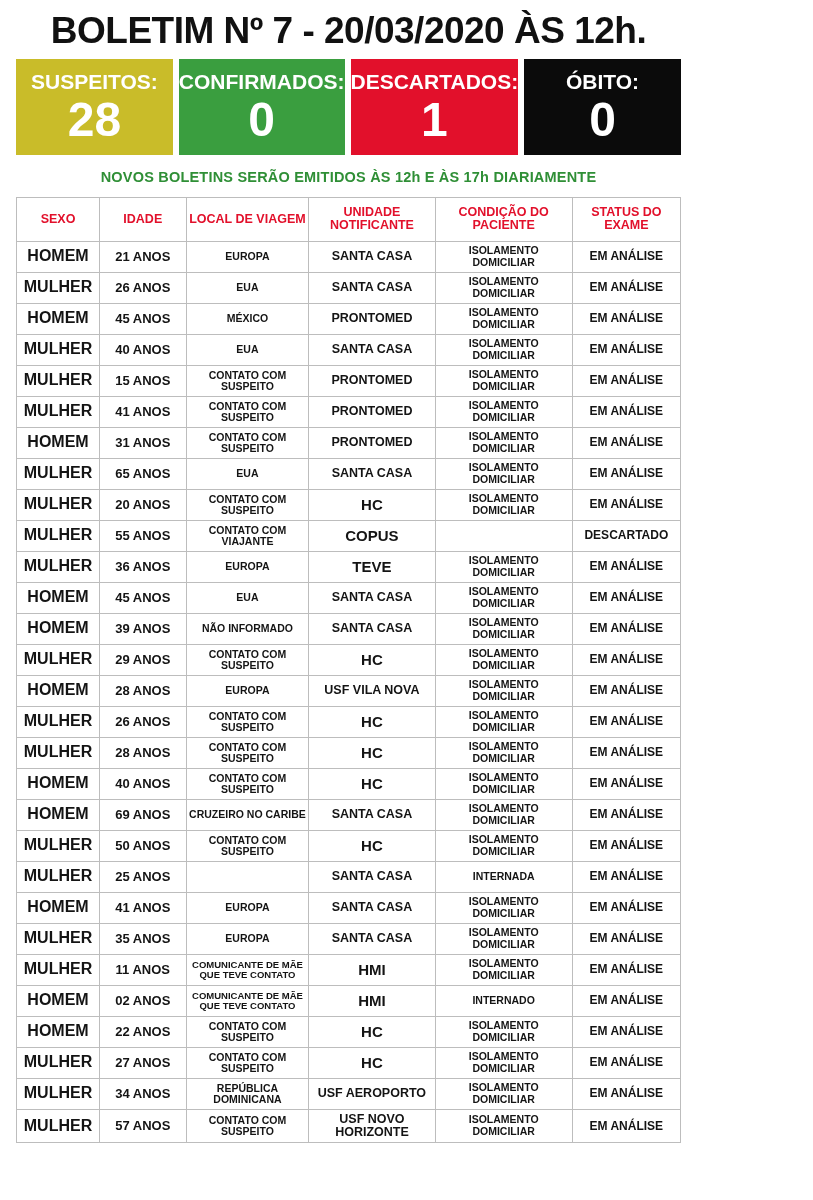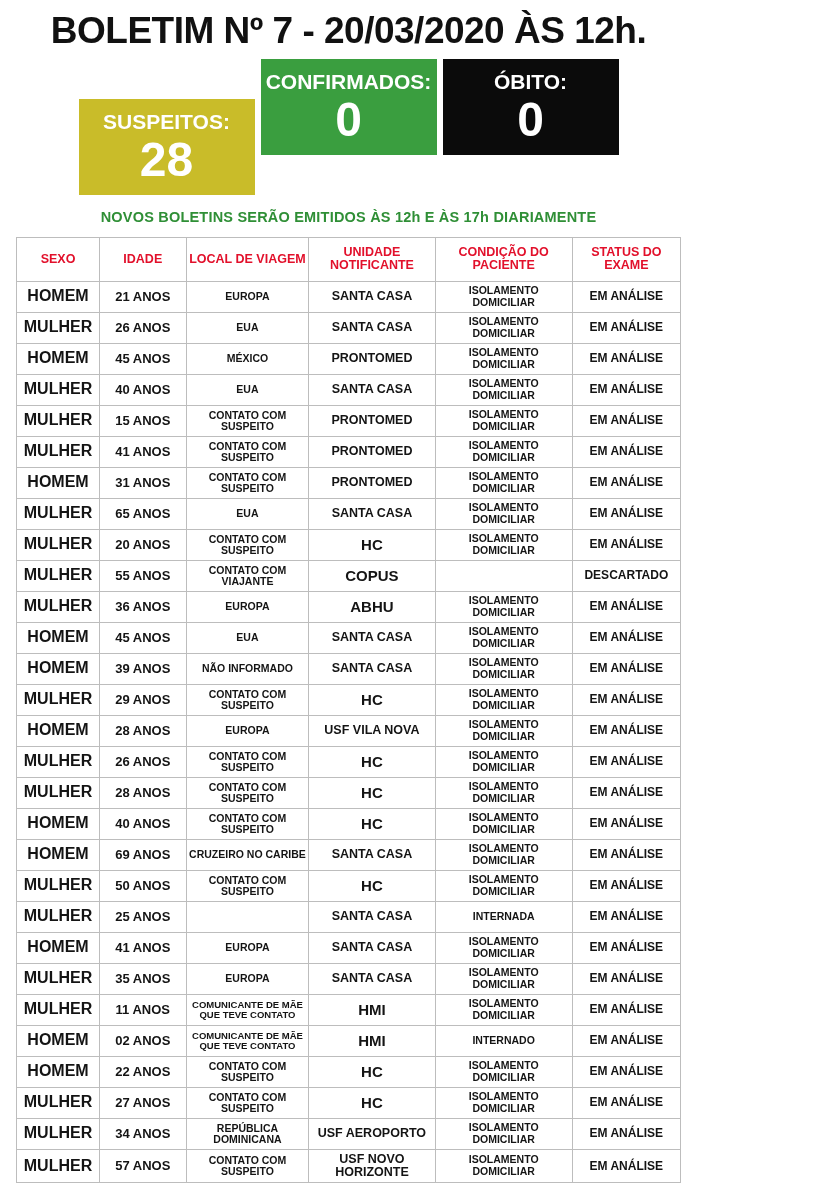--- a/index.html
+++ b/index.html
@@ -105,27 +105,31 @@
   td.c-cond.two { line-height: 1.12; }
 </style>
 </head>
 <body>
 
 <div class="page">
 
   <div class="title">BOLETIM Nº 7 - 20/03/2020 ÀS 12h.</div>
 
   <div class="stats">
-    <div class="stat s0" style="background: rgb(201, 188, 41); margin-top: 40px;">
+    <div class="stat s0" style="background: rgb(201, 188, 41);">
       <div class="stat-label">SUSPEITOS:</div>
       <div class="stat-value">28</div>
     </div>
     <div class="stat s1" style="background: rgb(58, 158, 63);">
       <div class="stat-label">CONFIRMADOS:</div>
       <div class="stat-value">0</div>
+    </div>
+    <div class="stat s2" style="background: rgb(226, 16, 43);">
+      <div class="stat-label">DESCARTADOS:</div>
+      <div class="stat-value">1</div>
     </div>
     <div class="stat s3" style="background: rgb(11, 11, 11);">
       <div class="stat-label">ÓBITO:</div>
       <div class="stat-value">0</div>
     </div>
   </div>
 
   <div class="notice">NOVOS BOLETINS SERÃO EMITIDOS ÀS 12h E ÀS 17h DIARIAMENTE</div>
 
   <table class="report">
@@ -217,21 +221,21 @@
           <td class="c-idade">55 ANOS</td>
           <td class="c-local">CONTATO COM VIAJANTE</td>
           <td class="c-unid big">COPUS</td>
           <td class="c-cond two"></td>
           <td class="c-status">DESCARTADO</td>
         </tr>
         <tr>
           <td class="c-sexo">MULHER</td>
           <td class="c-idade">36 ANOS</td>
           <td class="c-local">EUROPA</td>
-          <td class="c-unid big">ABHU</td>
+          <td class="c-unid big">TEVE</td>
           <td class="c-cond two">ISOLAMENTO DOMICILIAR</td>
           <td class="c-status">EM ANÁLISE</td>
         </tr>
         <tr>
           <td class="c-sexo">HOMEM</td>
           <td class="c-idade">45 ANOS</td>
           <td class="c-local">EUA</td>
           <td class="c-unid">SANTA CASA</td>
           <td class="c-cond two">ISOLAMENTO DOMICILIAR</td>
           <td class="c-status">EM ANÁLISE</td>

